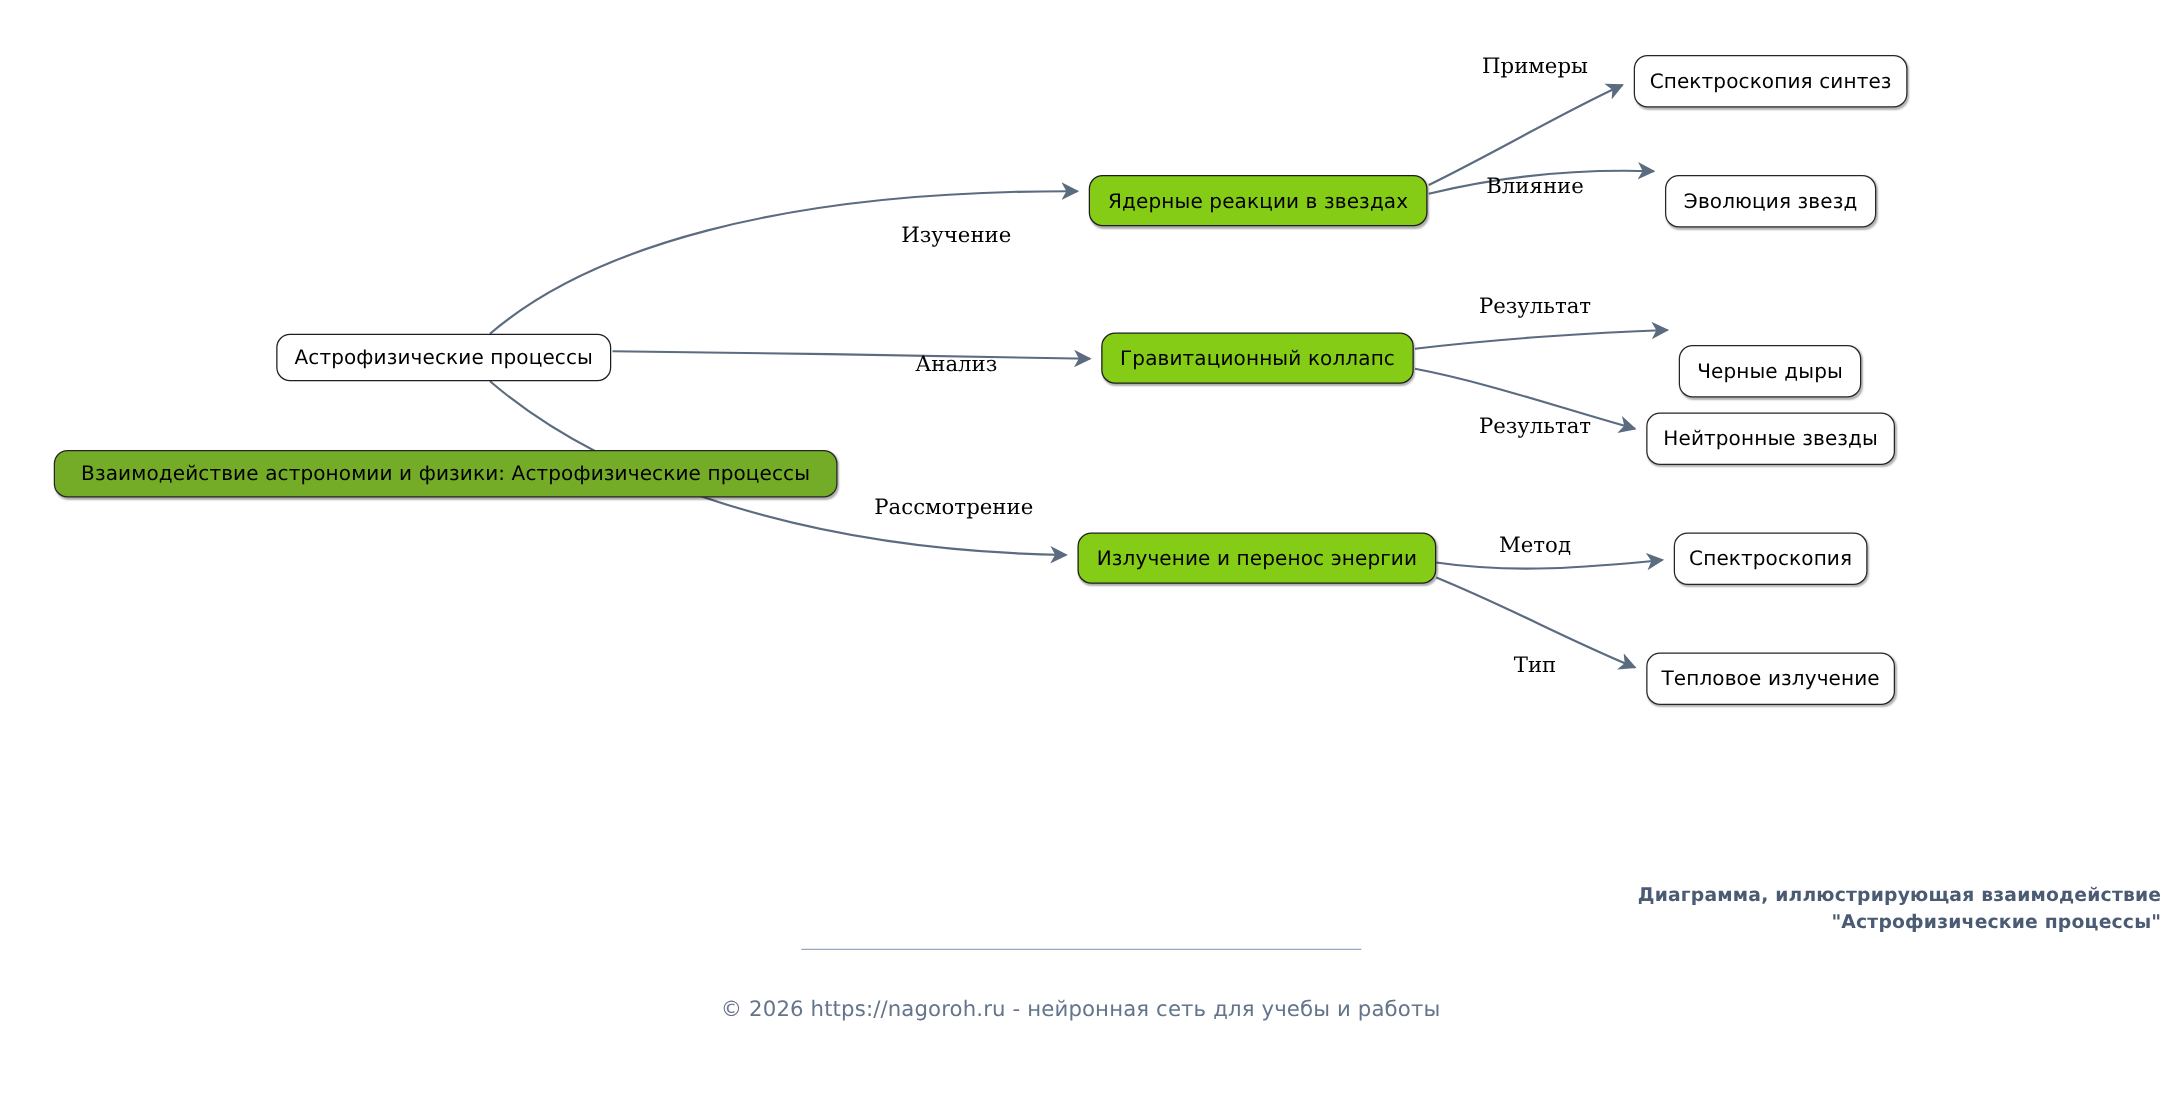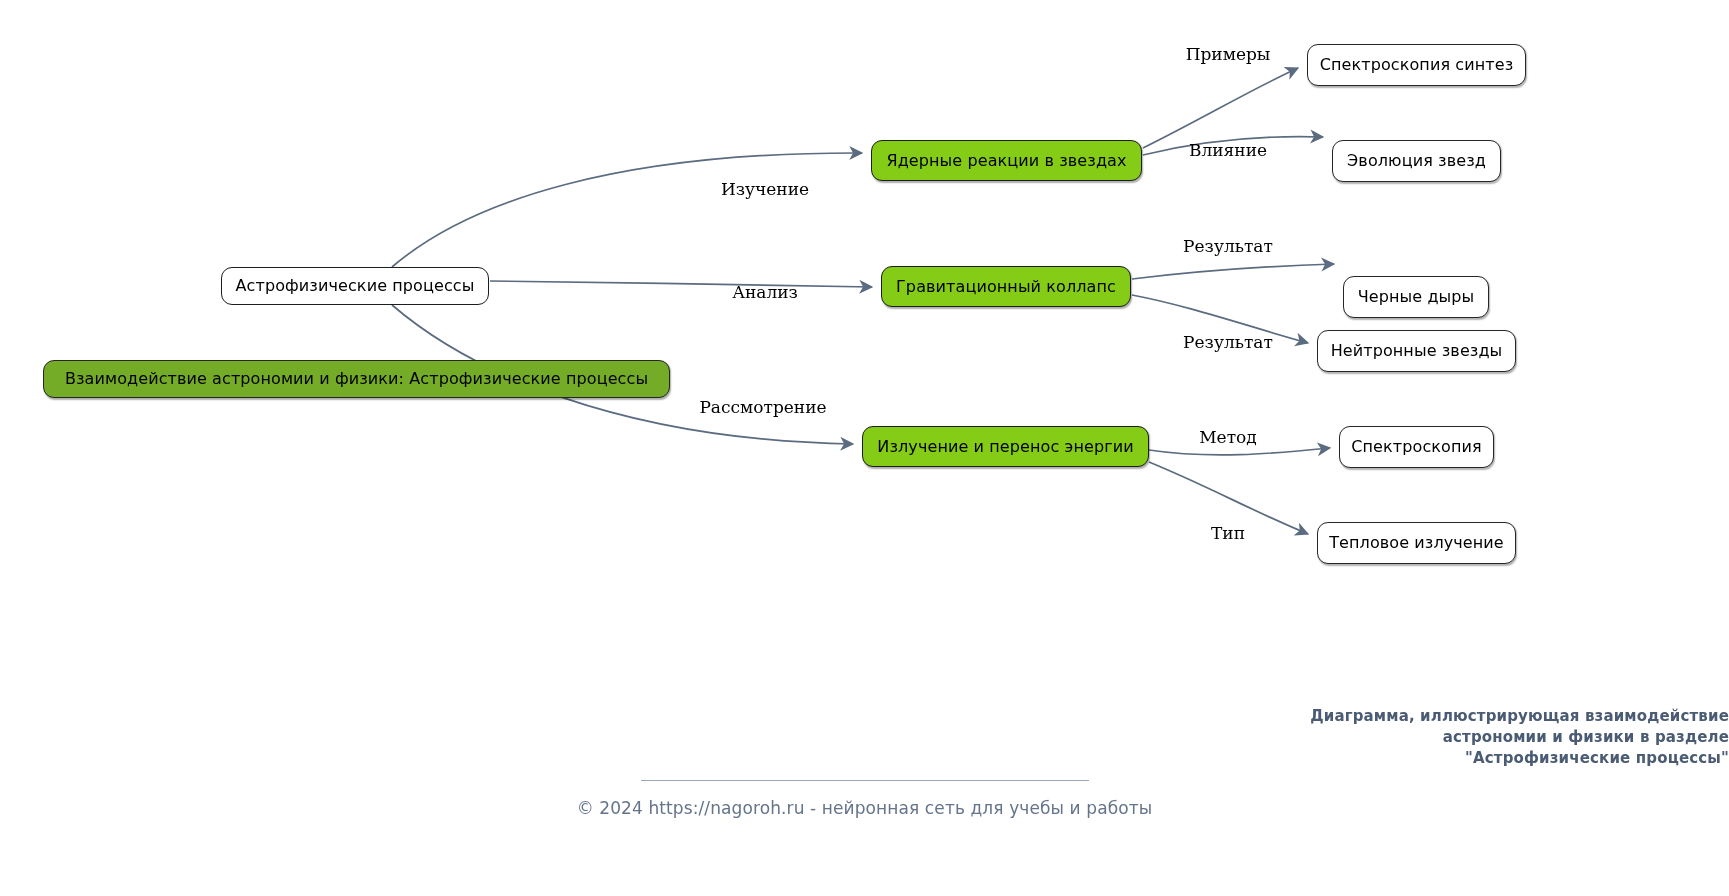--- a/index.html
+++ b/index.html
@@ -224,20 +224,19 @@
   </div>
   <div class="edge-label" style="left:1228px; top:437px;">
     <span>Метод</span>
   </div>
   <div class="edge-label" style="left:1228px; top:533px;">
     <span>Тип</span>
   </div>
 
   <div class="caption-block">
     <div class="caption-line">Диаграмма, иллюстрирующая взаимодействие</div>
-    <div class="caption-line">астрономии и физики в разделе</div>
     <div class="caption-line">"Астрофизические процессы"</div>
     <div class="caption-rule"></div>
   </div>
 
-  <div class="footer-line">© 2024 https://nagoroh.ru - нейронная сеть для учебы и работы</div>
+  <div class="footer-line">© 2026 https://nagoroh.ru - нейронная сеть для учебы и работы</div>
 
 </div>
 
 </body></html>

